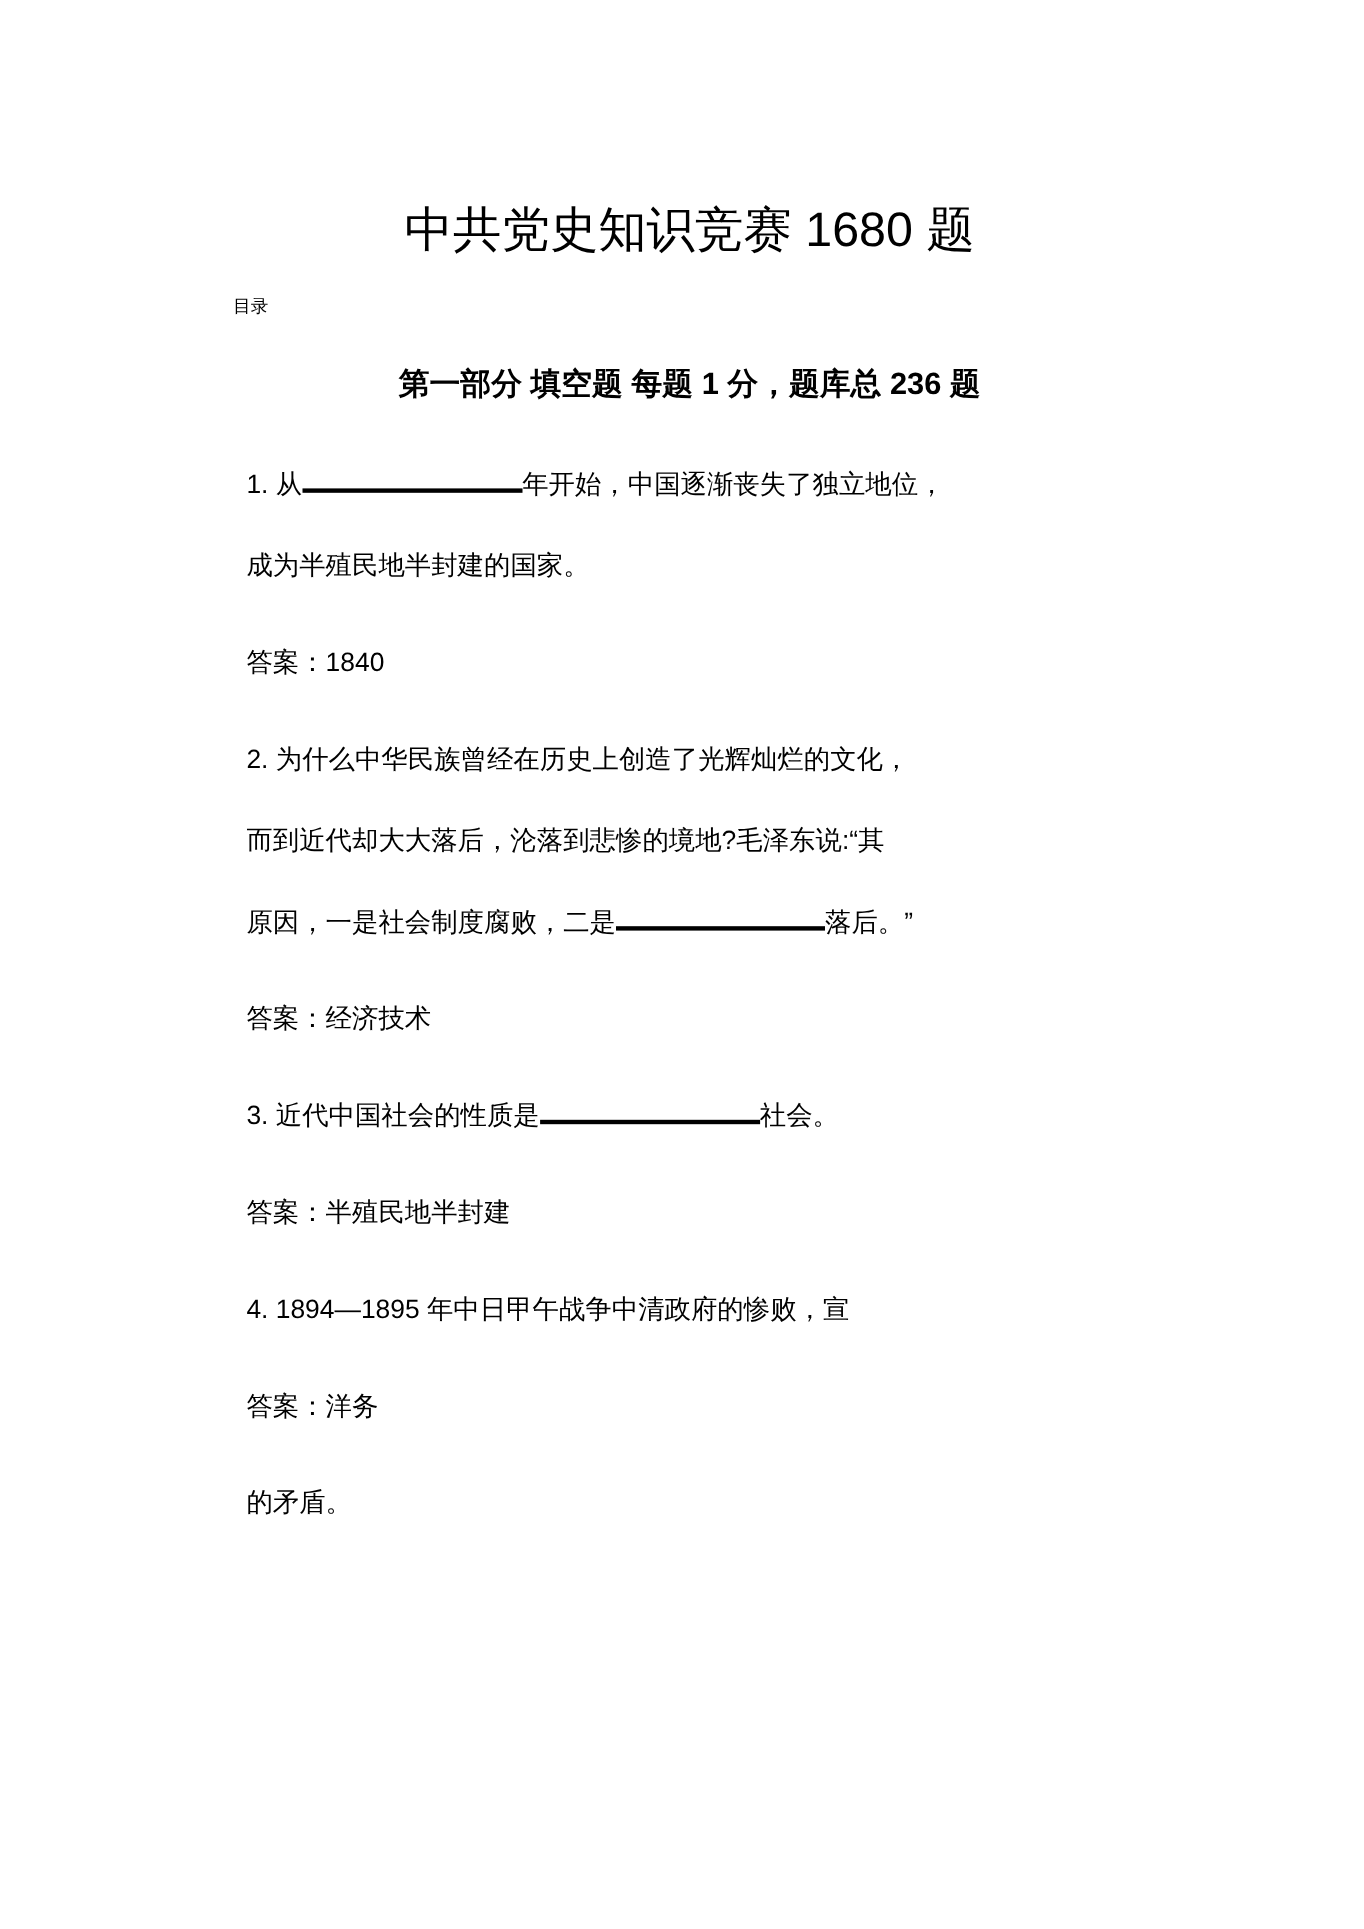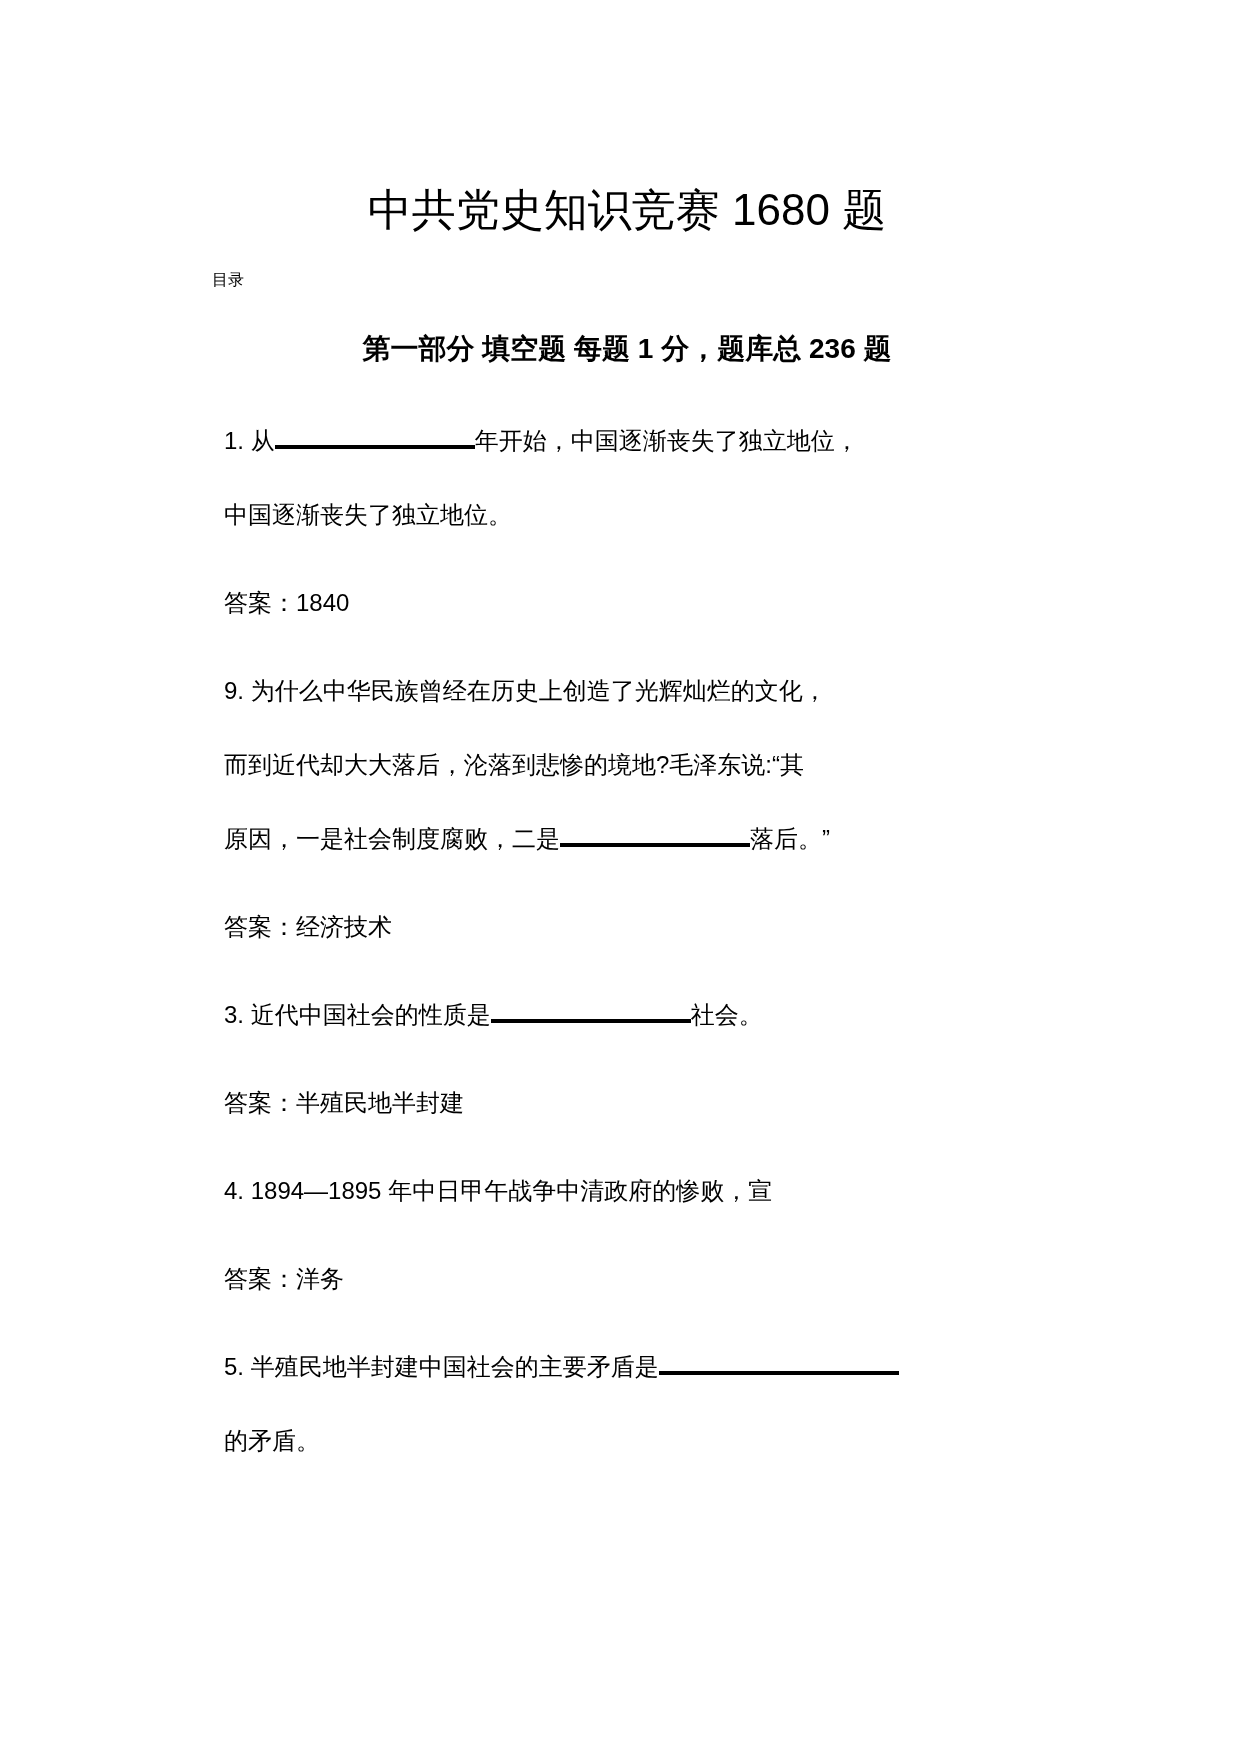--- a/index.html
+++ b/index.html
@@ -54,43 +54,42 @@
 <div class="doc">
 
   <h1 class="title">中共党史知识竞赛 1680 题</h1>
 
   <div class="toc">目录</div>
 
   <h2 class="section-heading">第一部分 填空题 每题 1 分，题库总 236 题</h2>
 
   <p class="para">
       <span class="line"><span>1. 从</span><span class="blank" style="width:200px"></span><span>年开始，中国逐渐丧失了独立地位，</span></span>
-      <span class="line"><span>中国逐渐丧失了独立地位。</span></span>
+      <span class="line"><span>成为半殖民地半封建的国家。</span></span>
     </p>
 
   <p class="para answer">答案：1840</p>
 
   <p class="para">
-      <span class="line"><span>9. 为什么中华民族曾经在历史上创造了光辉灿烂的文化，</span></span>
+      <span class="line"><span>2. 为什么中华民族曾经在历史上创造了光辉灿烂的文化，</span></span>
       <span class="line"><span>而到近代却大大落后，沦落到悲惨的境地?毛泽东说:“其</span></span>
       <span class="line"><span>原因，一是社会制度腐败，二是</span><span class="blank" style="width:190px"></span><span>落后。”</span></span>
     </p>
 
   <p class="para answer">答案：经济技术</p>
 
   <p class="para">
       <span class="line"><span>3. 近代中国社会的性质是</span><span class="blank" style="width:200px"></span><span>社会。</span></span>
     </p>
 
   <p class="para answer">答案：半殖民地半封建</p>
 
   <p class="para">
       <span class="line"><span>4. 1894—1895 年中日甲午战争中清政府的惨败，宣</span></span>
     </p>
 
   <p class="para answer">答案：洋务</p>
 
   <p class="para">
-      <span class="line"><span>5. 半殖民地半封建中国社会的主要矛盾是</span><span class="blank" style="width:240px"></span></span>
       <span class="line"><span>的矛盾。</span></span>
     </p>
 
 </div>
 
 </body></html>

